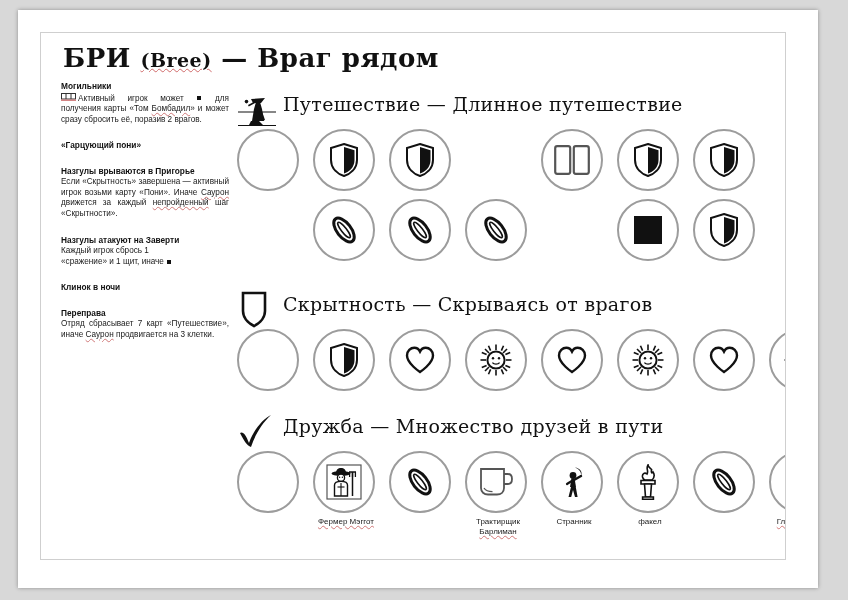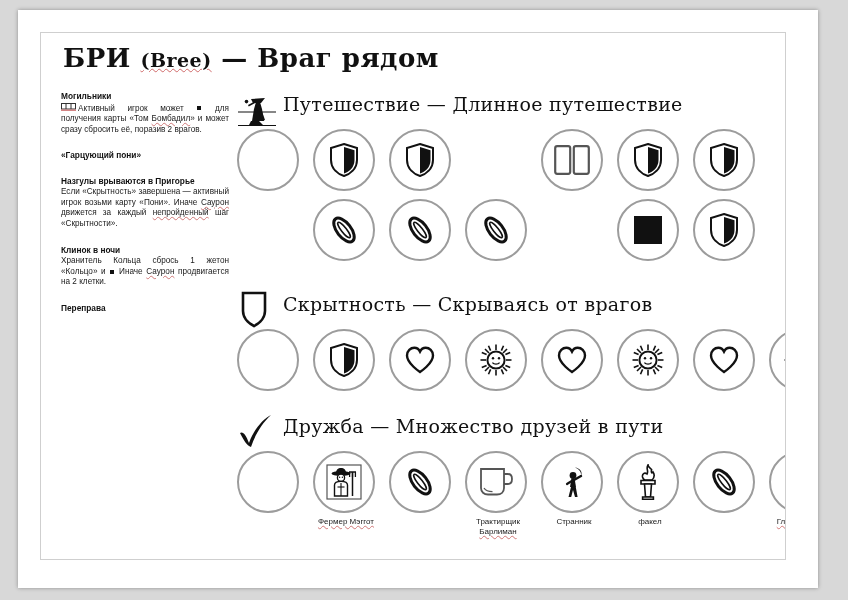--- a/index.html
+++ b/index.html
@@ -29,21 +29,21 @@
   .title .sm{font-size:19px;}
   .title .wav{
     text-decoration:underline;
     text-decoration-style:wavy;
     text-decoration-color:#d06a6a;
     text-decoration-thickness:1px;
     margin-top:15px;
   }
   
   .sidebar{
-    position:absolute;left:20px;top:58px;width:168px;height:460px;
+    position:absolute;left:20px;top:48px;width:168px;height:460px;
   }
   .block{margin-bottom:15px;}
   .block .bt{
     font-size:8.3px;font-weight:bold;color:#111;line-height:10.5px;
     margin-bottom:1px;
   }
   .block .bb{
     font-size:8.2px;color:#1a1a1a;line-height:10.6px;
     text-align:justify;text-align-last:left;
     position:relative;
@@ -117,30 +117,35 @@
 
     <div class="block">
       <div class="bt">«Гарцующий пони»</div>
     </div>
 
     <div class="block">
       <div class="bt">Назгулы врываются в Пригорье</div>
       <div class="bb">Если «Скрытность» завершена — активный игрок возьми карту «Пони». Иначе <span class="wv">Саурон</span> движется за каждый <span class="wv">непройденный</span> шаг «Скрытности».</div>
     </div>
 
+    <div class="block">
+      <div class="bt">Назгулы атакуют на Заверти</div>
+      <div class="bb">
+        <span>Каждый игрок сбрось 1</span><br>
+        <span>«сражение» и 1 щит, иначе</span> <span class="sq"></span>
+      </div>
+    </div>
 
     <div class="block">
       <div class="bt">Клинок в ночи</div>
-      <div class="bb">
-        <span>Хранитель Кольца сбрось 1 жетон «Кольцо» и</span> <span class="sq"></span> <span>Иначе <span class="wv">Саурон</span> продвигается на 2 клетки.</span>
-      </div>
     </div>
 
     <div class="block">
       <div class="bt">Переправа</div>
+      <div class="bb">Отряд сбрасывает 7 карт «Путешествие», иначе <span class="wv">Саурон</span> продвигается на 3 клетки.</div>
     </div>
 
   </div>
 
   <div class="section" style="top:58px;">
     <div class="sec-head">
       <div class="sec-badge">
         <svg width="40" height="38" viewBox="0 0 40 38">
           <g fill="#111">
             <path d="M14 8 L28 7 L24 12 L16 12 Z"></path>

